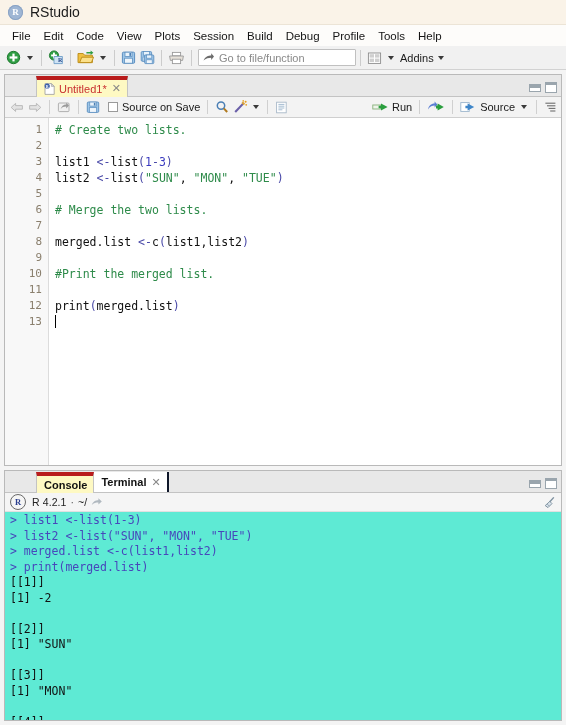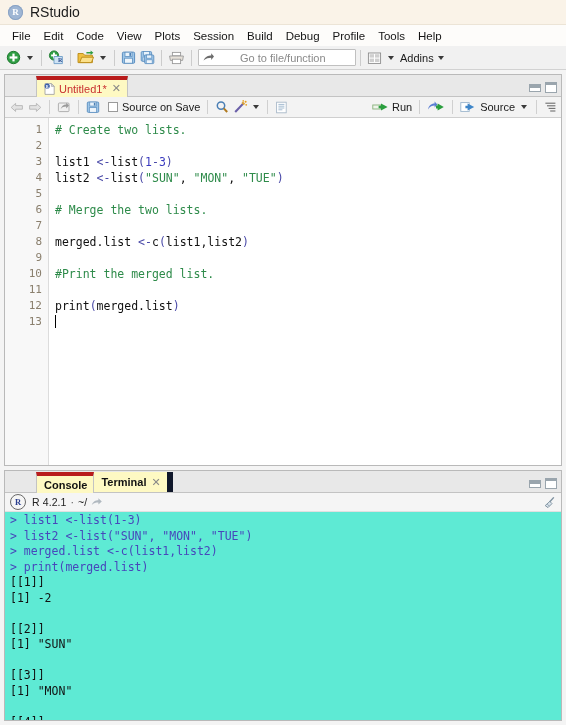--- a/index.html
+++ b/index.html
@@ -109,21 +109,20 @@
     width: 158px;
     height: 17px;
     background: #ffffff;
     border: 1px solid #c0c0c0;
     border-radius: 1px;
     display: flex;
     align-items: center;
     padding-left: 3px;
     box-sizing: border-box;
     margin-left: 2px;
-    gap: 21px;
   }
   .gotofile .ph {
     color: #8a8a8a;
     font-size: 11px;
     margin-left: 4px;
   }
   .addins-label { font-size: 11px; color:#1a1a1a; margin-left:2px; }
 
   
   .panel {
@@ -147,22 +146,22 @@
     align-items: flex-end;
     position: relative;
     flex: 0 0 auto;
   }
   .tab {
     height: 20px;
     display: flex;
     align-items: center;
     padding: 0 6px 0 7px;
     font-size: 11px;
-    background: #fef9c3;
-    border-right: 6px solid #0f172a;
+    background: #ffffff;
+    border-right: 2px solid #0f172a;
     box-sizing: border-box;
     cursor: default;
     white-space: nowrap;
   }
   .tab.active {
     background: #fef9c3;
     border-top: 4px solid #b91c1c;
     border-left: 1px solid #c3c3c3;
     border-right: 1px solid #c3c3c3;
     margin-bottom: -1px;

